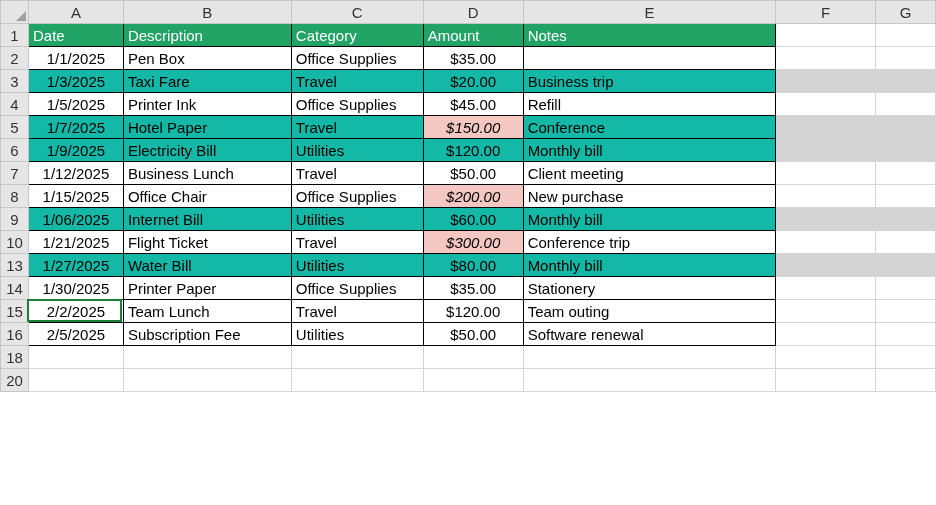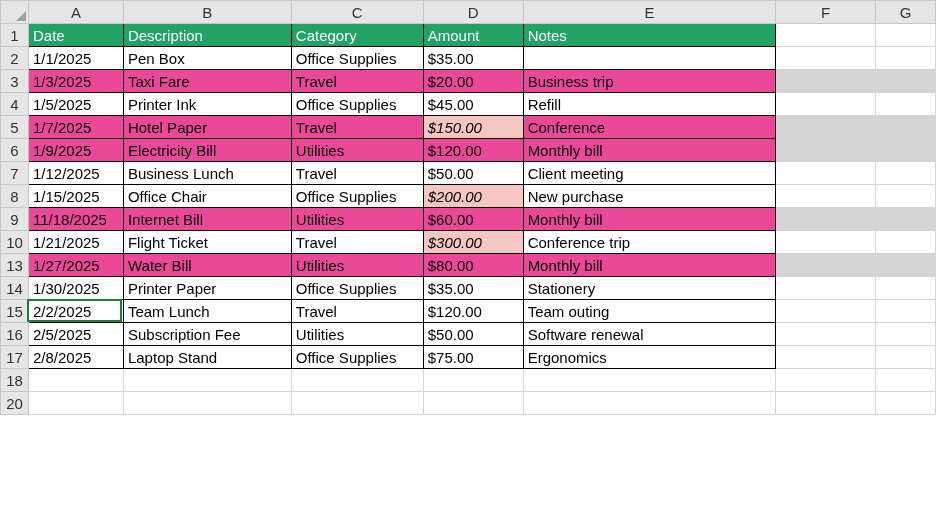--- a/index.html
+++ b/index.html
@@ -62,24 +62,24 @@
 
   
   .hdr td.datacell {
     background: #21a366;
     color: #fff;
     border: 1px solid #000;
   }
   
   td.dborder { border: 1px solid #000; }
   
-  .right { text-align: left; }
+  .right { text-align: center; }
   .left { text-align: left; }
   
-  .band td.dborder { background: #ec4899; }
+  .band td.dborder { background: #14b8a6; }
   .band td.extra { background: #d4d4d4; }
   
   .amt-red { color: #000000; background: #f4c7c3 !important; font-style: italic; }
   
   td.extra { border: 1px solid #d4d4d4; background:#fff; }
   
   .active-cell {
     position: absolute;
     border: 2px solid #1a7f37;
     pointer-events: none;
@@ -185,21 +185,21 @@
         <td class="dborder right" id="cell-A8">1/15/2025</td>
         <td class="dborder left" id="cell-B8">Office Chair</td>
         <td class="dborder left" id="cell-C8">Office Supplies</td>
         <td class="dborder right amt-red" id="cell-D8">$200.00</td>
         <td class="dborder left" id="cell-E8">New purchase</td>
         <td class="extra"></td>
         <td class="extra"></td>
       </tr>
       <tr class="band">
         <th class="rowhdr">9</th>
-        <td class="dborder right" id="cell-A9">11/18/2025</td>
+        <td class="dborder right" id="cell-A9">1/06/2025</td>
         <td class="dborder left" id="cell-B9">Internet Bill</td>
         <td class="dborder left" id="cell-C9">Utilities</td>
         <td class="dborder right" id="cell-D9">$60.00</td>
         <td class="dborder left" id="cell-E9">Monthly bill</td>
         <td class="extra"></td>
         <td class="extra"></td>
       </tr>
       <tr>
         <th class="rowhdr">10</th>
         <td class="dborder right" id="cell-A10">1/21/2025</td>
@@ -244,30 +244,20 @@
         <th class="rowhdr">16</th>
         <td class="dborder right" id="cell-A16">2/5/2025</td>
         <td class="dborder left" id="cell-B16">Subscription Fee</td>
         <td class="dborder left" id="cell-C16">Utilities</td>
         <td class="dborder right" id="cell-D16">$50.00</td>
         <td class="dborder left" id="cell-E16">Software renewal</td>
         <td class="extra"></td>
         <td class="extra"></td>
       </tr>
       <tr>
-        <th class="rowhdr">17</th>
-        <td class="dborder right" id="cell-A17">2/8/2025</td>
-        <td class="dborder left" id="cell-B17">Laptop Stand</td>
-        <td class="dborder left" id="cell-C17">Office Supplies</td>
-        <td class="dborder right" id="cell-D17">$75.00</td>
-        <td class="dborder left" id="cell-E17">Ergonomics</td>
-        <td class="extra"></td>
-        <td class="extra"></td>
-      </tr>
-      <tr>
         <th class="rowhdr">18</th>
         <td class="extra"></td>
         <td class="extra"></td>
         <td class="extra"></td>
         <td class="extra"></td>
         <td class="extra"></td>
         <td class="extra"></td>
         <td class="extra"></td>
       </tr>
       <tr>

